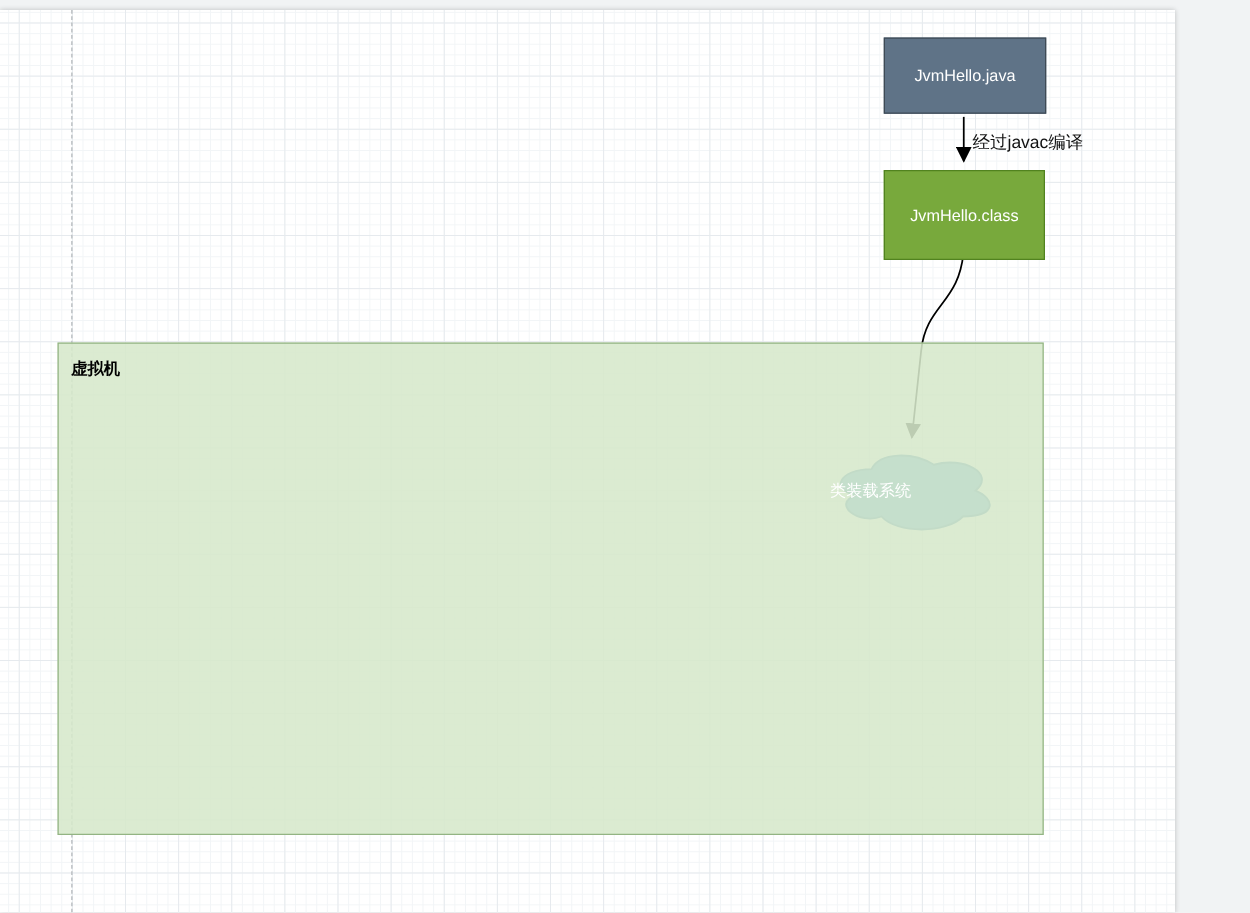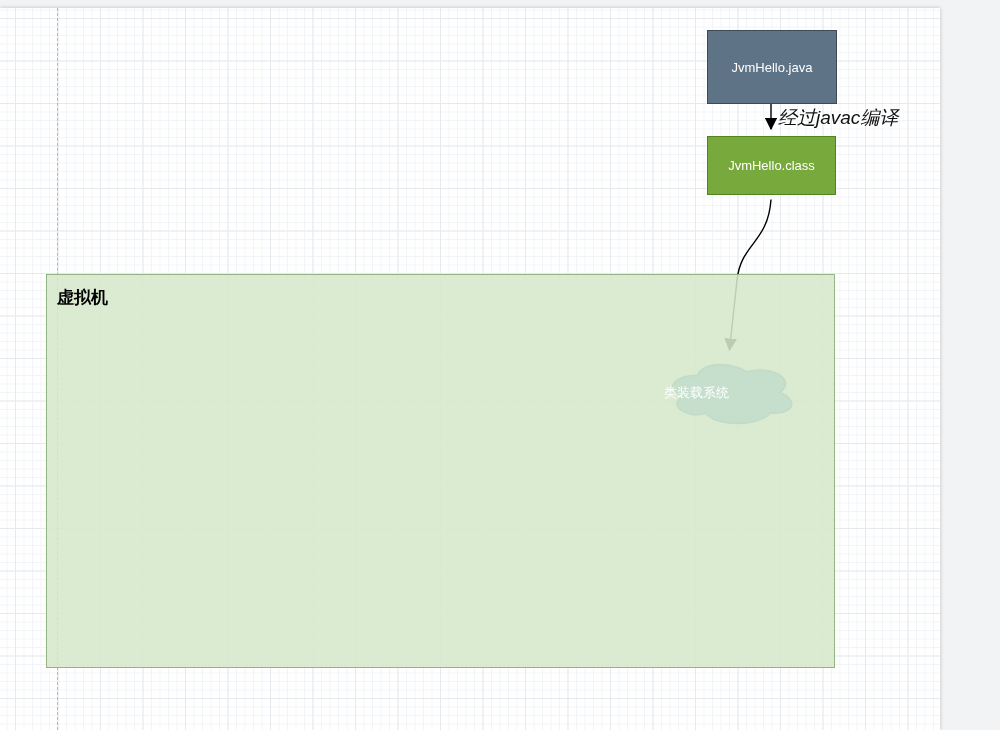--- a/index.html
+++ b/index.html
@@ -44,53 +44,52 @@
   .node {
     position: absolute;
     box-sizing: border-box;
     display: flex;
     align-items: center;
     justify-content: center;
     font-size: 13px;
   }
   .node-java {
     left: 707px; top: 22px;   
-    width: 130px; height: 74px;
+    width: 130px; height: 61px;
     background: #5f7387;
     border: 1px solid #3e4a55;
     color: #ffffff;
   }
   .node-class {
     left: 707px; top: 128px;
-    width: 129px; height: 59px;
+    width: 129px; height: 72px;
     background: #78a93c;
     border: 1px solid #51831f;
     color: #ffffff;
   }
   .node-vm {
     left: 46px; top: 266px;
     width: 789px; height: 394px;
     background: rgba(214, 232, 203, 0.88);
     border: 1px solid #93b483;
     align-items: flex-start;
     justify-content: flex-start;
   }
   .vm-label {
     margin: 11px 0 0 10px;
     font-weight: bold;
-    font-size: 17px;
+    font-size: 13px;
     color: #000000;
   }
   .edge-label {
     position: absolute;
     left: 778px; top: 97px;
-    font-size: 19px;
+    font-size: 14px;
     color: #111111;
     white-space: nowrap;
-    font-style: italic;
   }
   .cloud-label {
     position: absolute;
     left: 664px; top: 376px;
     width: 133px;
     text-align: left;
     font-size: 13px;
     color: #ffffff;
   }
 </style>

